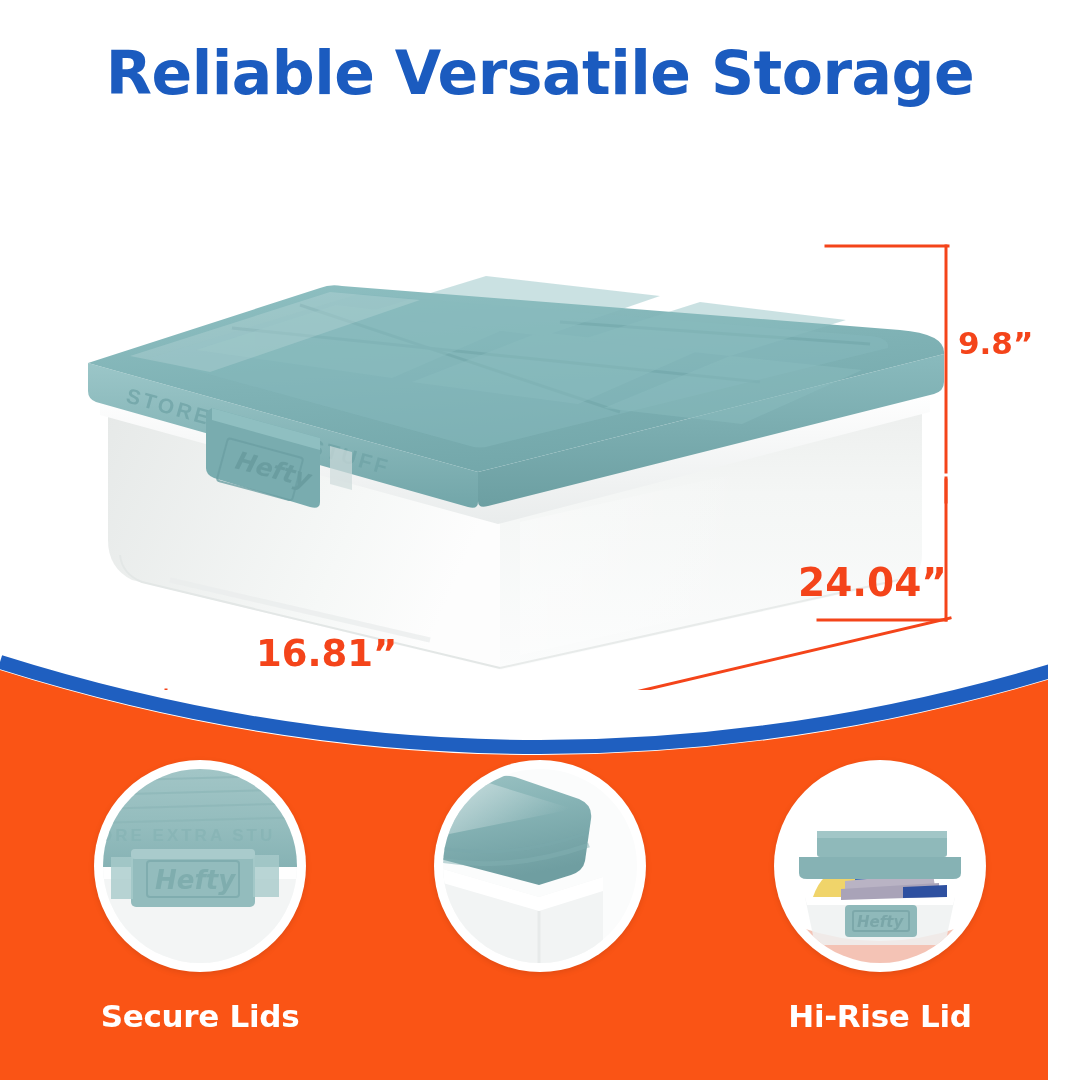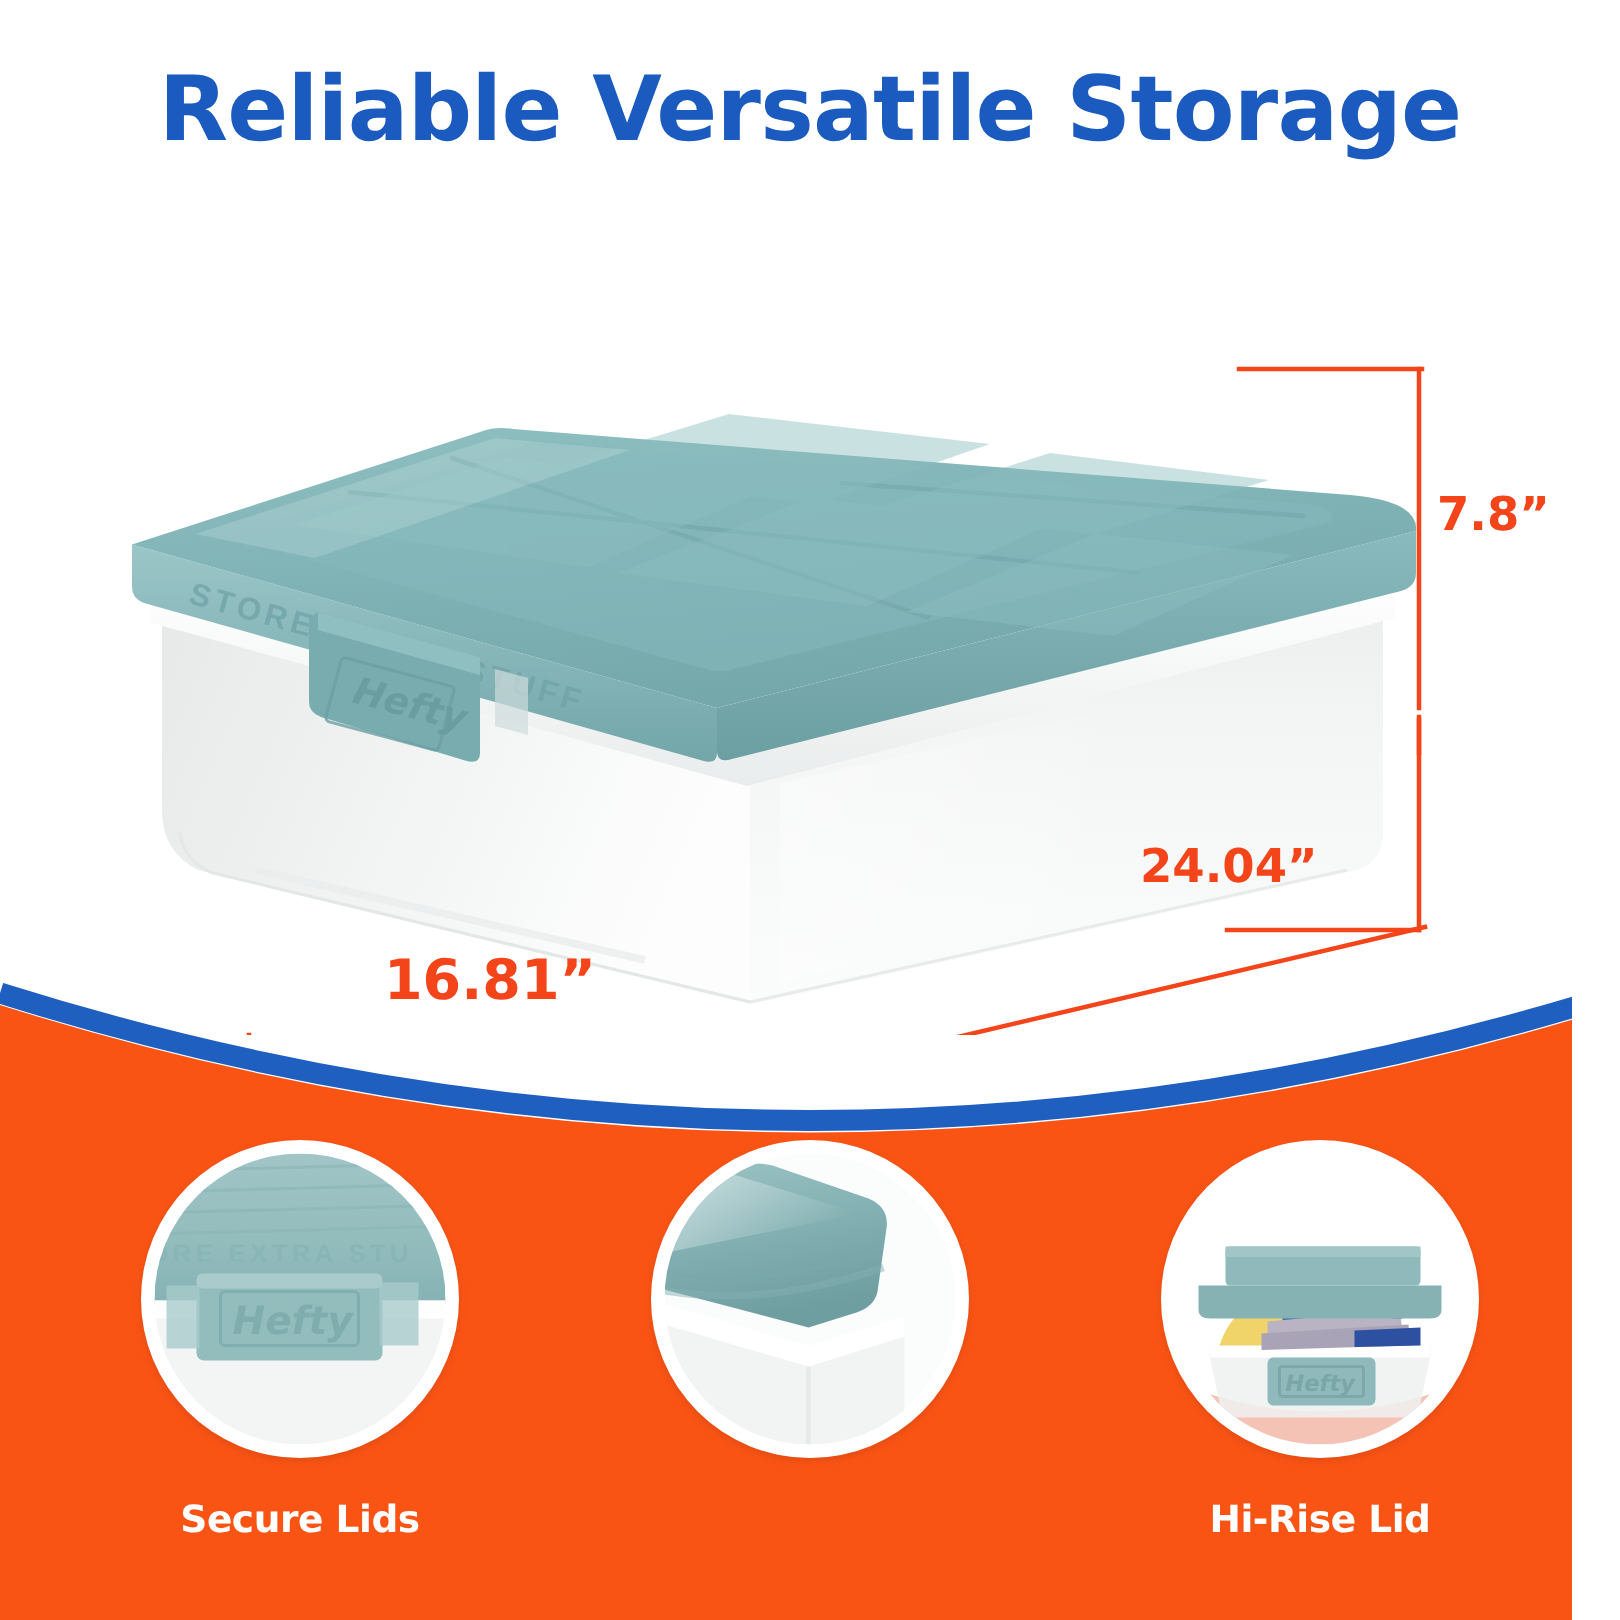--- a/index.html
+++ b/index.html
@@ -32,21 +32,21 @@
 
   
   .dim-label {
     position:absolute;
     color:#f4441a;
     font-weight:bold;
     font-family:"DejaVu Sans", sans-serif;
     white-space:nowrap;
   }
   #dim-height-label { left:958px; top:325px; font-size:31px; }
-  #dim-depth-label  { left:760px; top:560px; font-size:31px; }
+  #dim-depth-label  { left:798px; top:560px; font-size:39px; }
   #dim-width-label  { left:256px; top:632px; font-size:37px; }
 
   
   .bottom-section { position:absolute; left:0; top:640px; width:1080px; height:440px; overflow:hidden; }
   .bottom-section svg { display:block; }
 
   
   .features { position:absolute; left:0; top:760px; width:1080px; height:320px;padding-left:28px; }
   .feature {
     position:absolute; top:0; width:340px; height:320px;
@@ -64,21 +64,21 @@
   }
   .thumb-clip {
     width:100%; height:100%; border-radius:50%;
     overflow:hidden; position:relative; background:#ffffff;
   }
   .thumb-clip svg { display:block; }
 
   .feature-label {
     margin-top:26px;
     color:#ffffff;
-    font-size:25px;
+    font-size:31px;
     font-weight:bold;
     font-family:"DejaVu Sans", sans-serif;
     text-align:center;
     white-space:nowrap;
     letter-spacing:-0.3px;
   }
 </style>
 </head>
 <body>
 
@@ -186,21 +186,21 @@
           <path d="M610,548 L610,576" opacity="0"></path>
           <path d="M612,548 L536,566"></path>
 
           <path d="M166,540 L166,572"></path>
           <path d="M166,566 L510,648"></path>
           <path d="M510,648 L510,680"></path>
         </g>
       </svg>
     </div>
 
-    <div class="dim-label" id="dim-height-label">7.8”</div>
+    <div class="dim-label" id="dim-height-label">9.8”</div>
     <div class="dim-label" id="dim-depth-label">24.04”</div>
     <div class="dim-label" id="dim-width-label">16.81”</div>
   </div>
 
   <div class="bottom-section">
     <svg width="1080" height="440" viewBox="0 0 1080 440">
 
       <path d="M0,30 Q540,200 1080,30 L1080,440 L0,440 Z" fill="#fa5415"></path>
 
       <path d="M0,22 Q540,192 1080,22" fill="none" stroke="#1f5fc0" stroke-width="14"></path>

